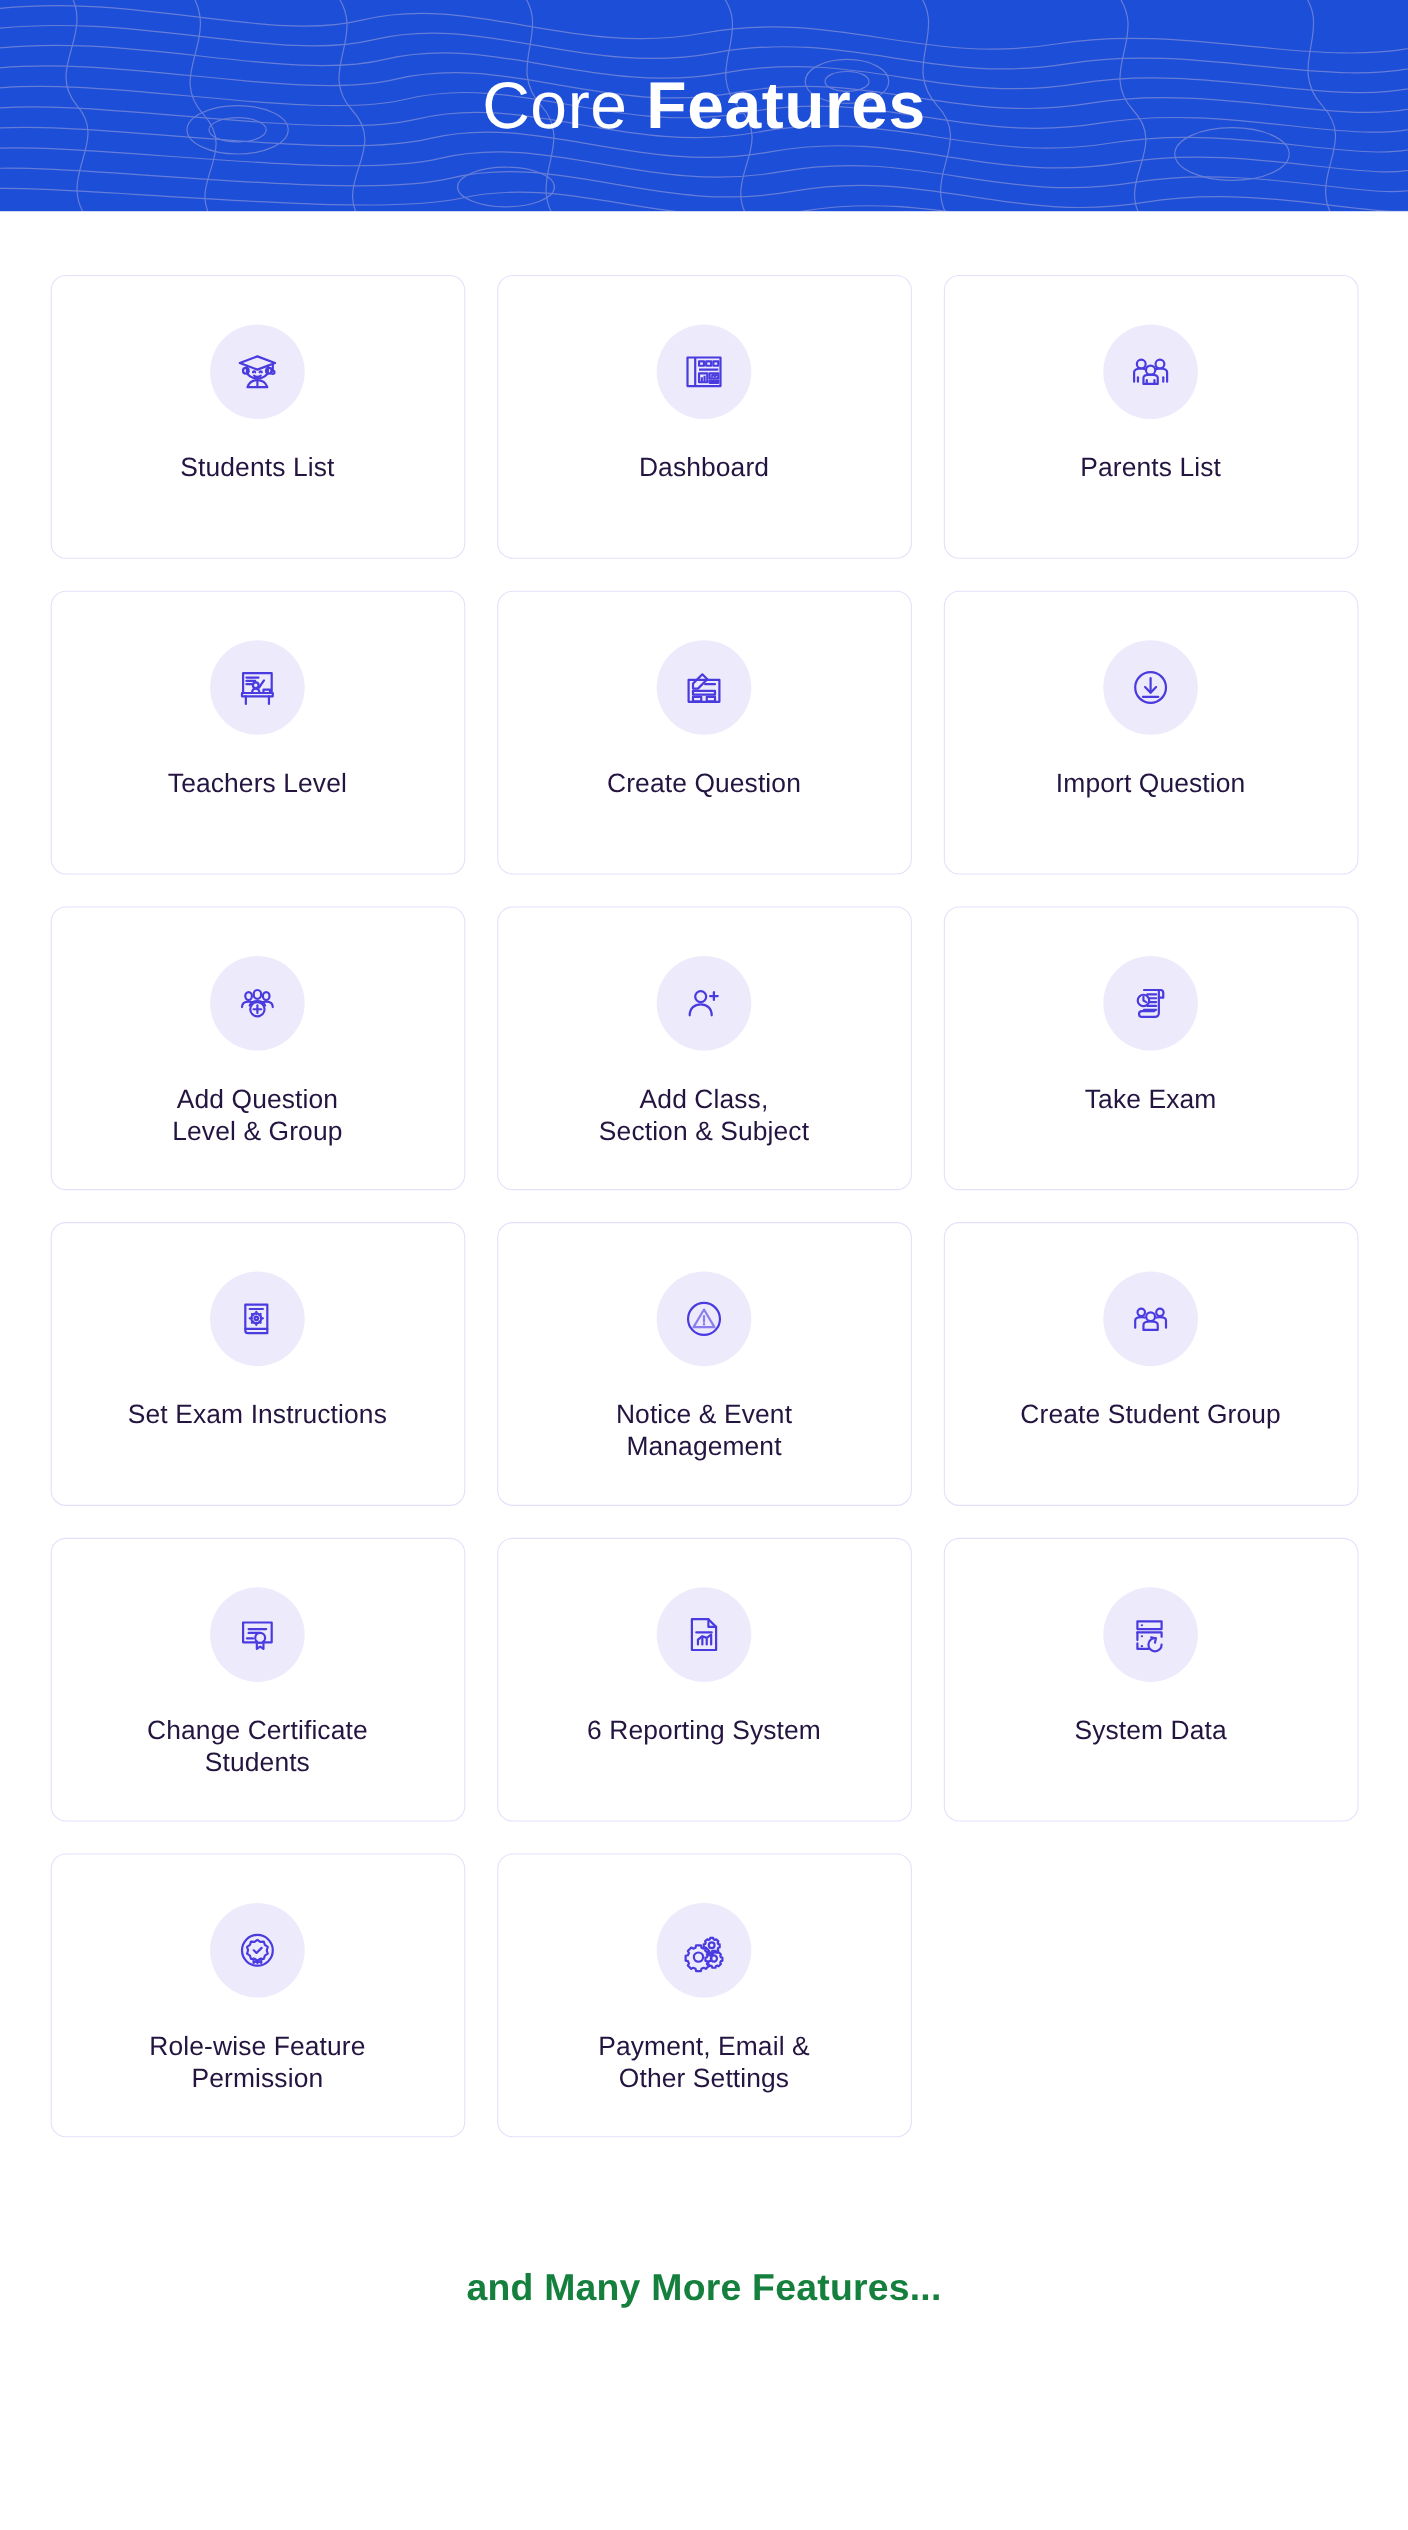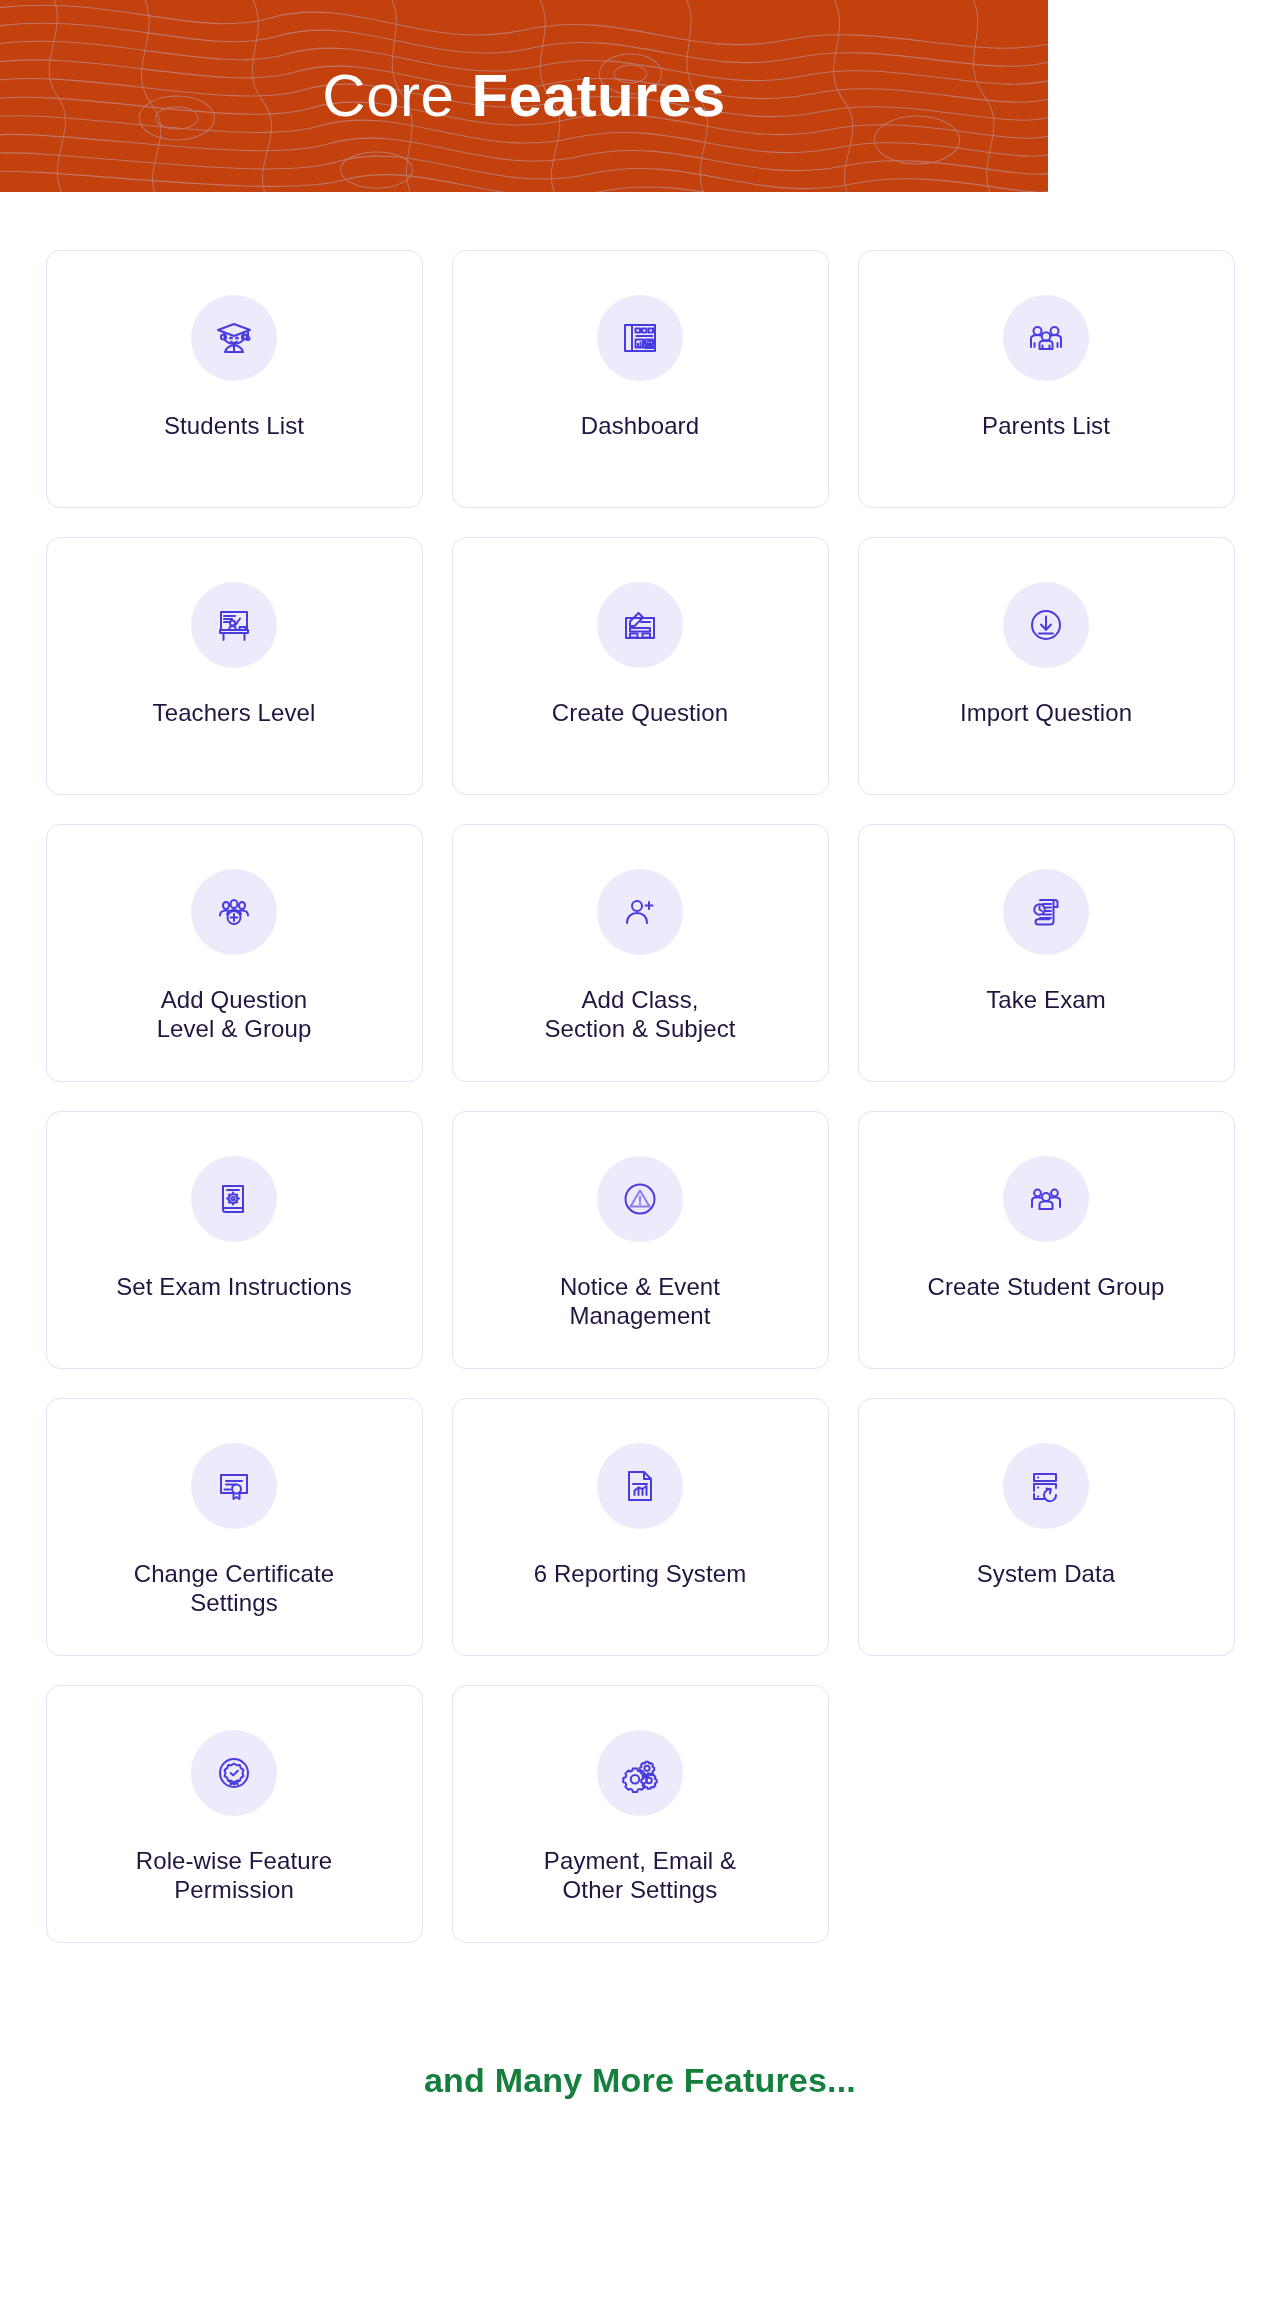--- a/index.html
+++ b/index.html
@@ -13,23 +13,23 @@
     position: relative;
     width: 1280px;
     height: 2300px;
     overflow: hidden;
     background: #ffffff;
   }
 
   
   .header {
     position: relative;
-    width: 1048px;
+    width: 1280px;
     height: 192px;
-    background: #c2410c;
+    background: #1d4ed8;
     overflow: hidden;
   }
   .header-pattern {
     position: absolute;
     inset: 0;
     width: 100%;
     height: 100%;
     opacity: 0.55;
   }
   .header-title {
@@ -352,21 +352,21 @@
         <svg width="44" height="44" viewBox="0 0 44 44" fill="none" stroke="#4a3bdf" stroke-width="2" stroke-linejoin="round" stroke-linecap="round">
           <rect x="9" y="11" width="26" height="18"></rect>
           <line x1="14" y1="17" x2="30" y2="17"></line>
             <line x1="14" y1="20.5" x2="24" y2="20.5"></line>
           <line x1="12.5" y1="25.5" x2="18" y2="25.5"></line>
           <circle cx="24.5" cy="25" r="4.5" fill="#edeafc"></circle>
           <polyline points="21.5,28.2 21.5,35 24.5,33 27.5,35 27.5,28.2"></polyline>
         </svg>
       </div>
       <div class="card-label">Change Certificate
-Settings</div>
+Students</div>
     </div>
 
     <div class="card">
       <div class="icon-circle">
         <svg width="44" height="44" viewBox="0 0 44 44" fill="none" stroke="#4a3bdf" stroke-width="2" stroke-linejoin="round" stroke-linecap="round">
           <path d="M11,8 L26,8 L33,15 L33,36 L11,36 Z"></path>
           <polyline points="26,8 26,15 33,15"></polyline>
           <line x1="15" y1="20" x2="29" y2="20"></line>
           <line x1="16.5" y1="31" x2="16.5" y2="27"></line>
           <line x1="20.5" y1="31" x2="20.5" y2="24.5"></line>

